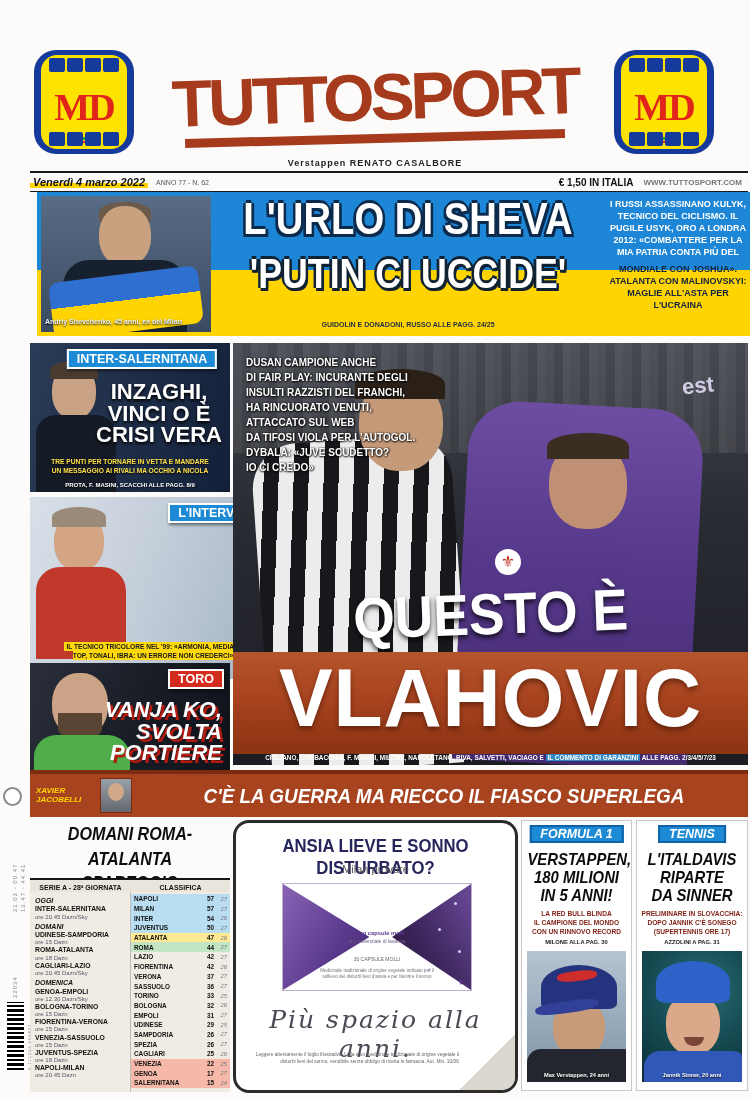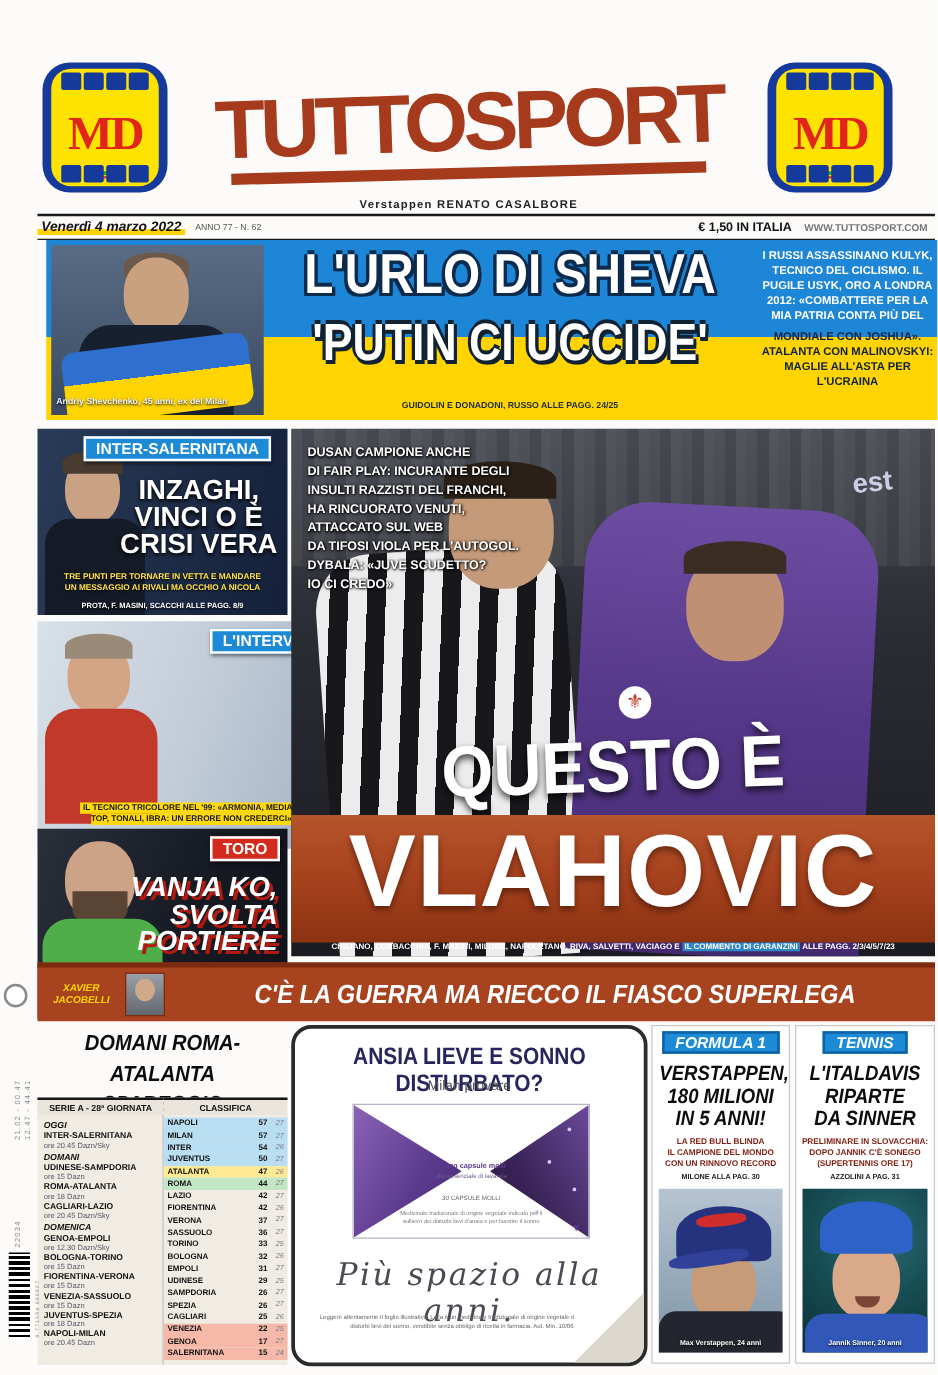--- a/index.html
+++ b/index.html
@@ -64,21 +64,21 @@
           transform:rotate(-2deg) scaleX(.92);text-shadow:0 3px 6px rgba(0,0,0,.75);}
   .band{left:0;right:0;top:309px;height:102px;background:linear-gradient(180deg,#b5552c 0%,#a8431f 45%,#8c3312 100%);}
   .vlahovic{left:0;right:0;top:314px;text-align:center;color:#fff;font-weight:900;font-size:82px;line-height:1;
             letter-spacing:1px;transform:scaleX(.98);text-shadow:0 3px 5px rgba(60,18,4,.6);}
   .main-by{left:0;right:0;bottom:4px;text-align:center;color:#fff;font-weight:900;font-size:6.4px;}
   .main-by .hl{background:#2e86c6;padding:0 2px;}
   .sponsor{right:34px;top:30px;color:#e8e4ff;font-weight:bold;font-size:22px;transform:rotate(-6deg);opacity:.85;}
 
   
   .jstrip{left:30px;top:770px;width:718px;height:43px;background:#a8431f;border-top:4px solid #7c2a10;display:flex;align-items:center;}
-  .jname{width:58px;text-align:center;color:#ffd400;font-weight:900;font-style:italic;font-size:8px;line-height:1.1;margin-left:6px;}
+  .jname{width:58px;text-align:left;color:#ffd400;font-weight:900;font-style:italic;font-size:8px;line-height:1.1;margin-left:6px;}
   .jface{width:30px;height:33px;background:linear-gradient(180deg,#9aa0a8,#63686f);margin:0 8px 0 6px;position:relative;border:1px solid #7c2a10;}
   .jface i{position:absolute;left:7px;top:4px;width:16px;height:18px;border-radius:50%;background:#cfa98a;}
   .jhead{flex:1;color:#fff;font-weight:900;font-style:italic;font-size:21px;text-align:center;transform:scaleX(.9);}
 
   
   .blhead{left:30px;top:822px;width:200px;text-align:center;font-weight:900;font-style:italic;font-size:17.5px;
           line-height:1.4;color:#0d0d0d;transform:scaleX(.92);transform-origin:center top;}
   .tblhdr{position:absolute;top:878px;height:14px;background:#e9e5dc;border-top:2px solid #151515;border-bottom:1px solid #999;
           font-weight:900;font-size:7px;display:flex;align-items:center;justify-content:center;}
   .fixtures{left:30px;top:892px;width:101px;height:200px;background:#f0ece4;border-right:1px solid #bbb;

